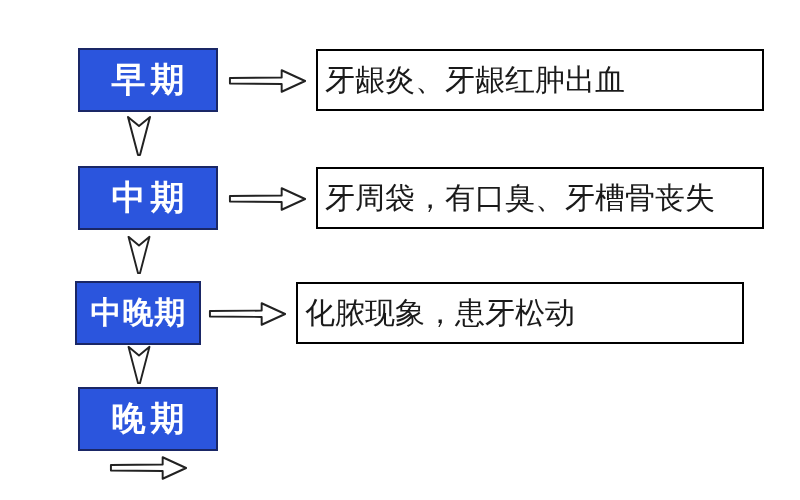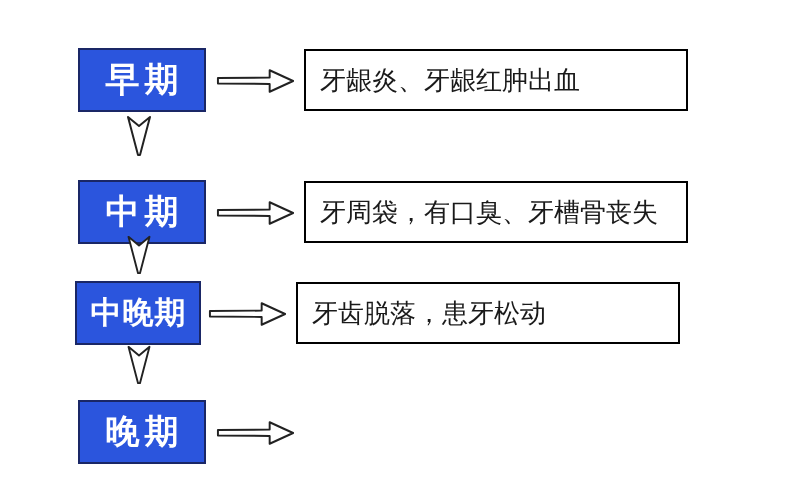--- a/index.html
+++ b/index.html
@@ -15,27 +15,27 @@
     font-family: "DejaVu Sans", sans-serif;
     overflow: hidden;
   }
   .row {
     position: absolute;
     display: flex;
     align-items: center;
     height: 64px;
   }
   .row-0 { top: 48px;  left: 78px; }
-  .row-1 { top: 180px; left: 78px; justify-content: center; }
+  .row-1 { top: 166px; left: 78px; justify-content: center; }
   .row-2 { top: 281px; left: 75px; }
-  .row-3 { top: 400px; left: 78px; }
+  .row-3 { top: 387px; left: 78px; flex-direction: column; }
 
   .stage {
     box-sizing: border-box;
-    width: 128px;
+    width: 140px;
     height: 64px;
     background: var(--stage-bg, #2b55dd);
     border: 2px solid var(--stage-border, #1a2766);
     color: var(--stage-text, #ffffff);
     font-size: 34px;
     font-weight: bold;
     letter-spacing: 5px;
     padding-left: 5px; 
     display: flex;
     align-items: center;
@@ -52,29 +52,29 @@
 
   .harrow {
     flex: none;
     margin: 2px 7px 0 9px;
     display: block;
   }
   .row-2 .harrow { margin-left: 6px; }
 
   .desc {
     box-sizing: border-box;
-    width: 384px;
+    width: 448px;
     height: 62px;
     background: var(--desc-bg, #ffffff);
     border: 2px solid var(--desc-border, #000000);
     color: var(--desc-text, #1a1a1a);
-    font-size: 26px;
+    font-size: 30px;
     display: flex;
     align-items: center;
-    padding-left: 14px;
+    padding-left: 7px;
     white-space: nowrap;
     overflow: hidden;
   }
 
   .varrow {
     position: absolute;
     display: block;
   }
   .varrow-0 { top: 114px; left: 126px; }
   .varrow-1 { top: 234px; left: 126px; }
@@ -107,21 +107,21 @@
 
   <svg class="varrow varrow-1" width="26" height="42" viewBox="0 0 26 44">
     <path d="M2,3 L13,12 L24,3 L14,41 L12,41 Z" fill="#ffffff" stroke="#222222" stroke-width="2" stroke-linejoin="round"></path>
   </svg>
 
   <div class="row row-2">
     <div class="stage">中晚期</div>
     <svg class="harrow" width="82" height="30" viewBox="0 0 84 30">
       <path d="M3,12 L56,11.5 L56,4 L80,15 L56,26 L56,18 L3,17.5 Z" fill="#ffffff" stroke="#222222" stroke-width="2" stroke-linejoin="round"></path>
     </svg>
-    <div class="desc">牙齿脱落，患牙松动</div>
+    <div class="desc">化脓现象，患牙松动</div>
   </div>
 
   <svg class="varrow varrow-2" width="26" height="42" viewBox="0 0 26 44">
     <path d="M2,3 L13,12 L24,3 L14,41 L12,41 Z" fill="#ffffff" stroke="#222222" stroke-width="2" stroke-linejoin="round"></path>
   </svg>
 
   <div class="row row-3">
     <div class="stage">晚期</div>
     <svg class="harrow" width="82" height="30" viewBox="0 0 84 30">
       <path d="M3,12 L56,11.5 L56,4 L80,15 L56,26 L56,18 L3,17.5 Z" fill="#ffffff" stroke="#222222" stroke-width="2" stroke-linejoin="round"></path>

